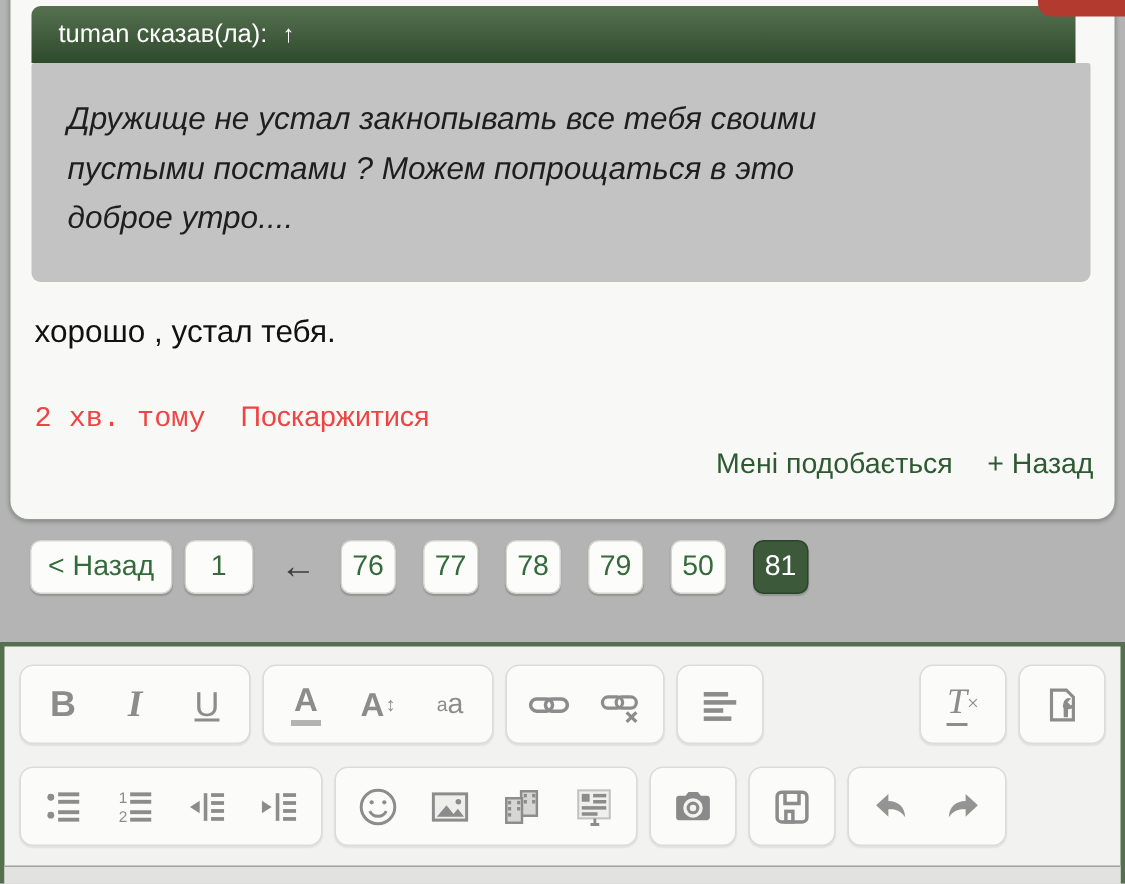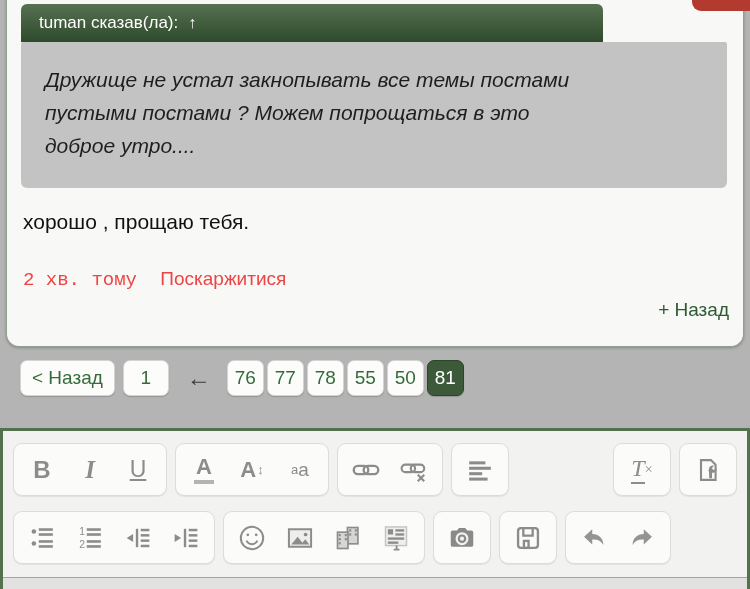--- a/index.html
+++ b/index.html
@@ -6,21 +6,21 @@
   html,body { width:750px; height:589px; overflow:hidden;
     font-family:"Liberation Sans", sans-serif; background:#b4b4b4; }
 
   
   .post { position:absolute; left:6px; top:-4px; width:738px; height:351px;
     background:#f8f8f6; border:1px solid #90a090; border-top:none;
     border-radius:0 0 13px 13px; box-shadow:0 1px 3px rgba(0,0,0,.25); }
   .red-badge { position:absolute; left:692px; top:0; width:58px; height:11px;
     background:#b23a2f; border-radius:0 0 0 9px; z-index:5; }
 
-  .quote-header { position:absolute; left:14px; top:8px; width:582px; height:38px;
+  .quote-header { position:absolute; left:14px; top:8px; width:696px; height:38px;
     background:linear-gradient(#557150,#2e4a2c); border-radius:6px 6px 0 0;
     color:#fff; font-size:17px; line-height:38px; padding-left:18px; }
   .quote-header .up { margin-left:10px; font-size:16px; }
   .quote-body { position:absolute; left:14px; top:46px; width:706px; min-height:146px;
     background:#c3c3c3; border-radius:2px 2px 6px 6px;
     padding:21px 60px 21px 24px; }
   .quote-text { font-style:italic; font-size:21px; line-height:33px; color:#1e1e1e;
     max-width:530px; }
 
   .reply-text { position:absolute; left:16px; top:214px; font-size:21px; color:#111; }
@@ -35,21 +35,21 @@
 
   
   .pagination { position:absolute; left:20px; top:360px; display:flex;
     align-items:center; height:36px; }
   .pg-btn { height:36px; display:inline-flex; align-items:center; justify-content:center;
     background:#fcfcfa; border:1px solid #d4d4d0; border-radius:7px;
     color:#356b3c; font-size:19px; padding:0 11px; cursor:pointer;
     box-shadow:0 1px 1px rgba(0,0,0,.18); }
   .pg-first { width:46px; margin-left:8px; }
   .pg-arrow { color:#3a3a3a; font-size:24px; margin:0 16px 0 18px; }
-  .pg-num { width:37px; padding:0; margin-right:3px; }
+  .pg-num { width:37px; padding:0; margin-right:18px; }
   .pg-current { background:#3c5a3a; border-color:#2b4529; color:#fff; margin-right:12px; }
 
   
   .editor { position:absolute; left:0; top:428px; width:750px; height:161px;
     background:#f2f2f0; border:3px solid #55704f; border-bottom:none; }
   .tb-rows { padding:12px 10px 0 10px; }
   .tb-row { display:flex; gap:8px; margin-bottom:15px; }
   .tb-group { display:inline-flex; align-items:center; gap:2px;
     background:#fbfbfa; border:1px solid #dcdcd8; border-radius:9px;
     padding:3px 5px; height:53px; box-shadow:0 1px 1px rgba(0,0,0,.07); }
@@ -77,41 +77,42 @@
     background:#e2e2e0; border-top:1px solid #a3a3a1; }
 </style>
 </head>
 <body>
 
 <div class="post">
   <div class="quote-header">
     <span>tuman сказав(ла):</span><span class="up">↑</span>
   </div>
   <div class="quote-body">
-    <div class="quote-text">Дружище не устал закнопывать все темы постами пустыми постами ? Можем попрощаться в это доброе утро....</div>
-  </div>
-  <div class="reply-text">хорошо , прощаю тебя.</div>
+    <div class="quote-text">Дружище не устал закнопывать все тебя своими пустыми постами ? Можем попрощаться в это доброе утро....</div>
+  </div>
+  <div class="reply-text">хорошо , устал тебя.</div>
   <div class="meta-row">
     <span class="meta-time">2 хв. тому</span>
     <span class="meta-report">Поскаржитися</span>
   </div>
   <div class="actions-row">
+    <span>Мені подобається</span>
     <span>+ Назад</span>
   </div>
 </div>
 <div class="red-badge"></div>
 
 <div class="pagination">
   <span class="pg-btn">&lt; Назад</span>
   <span class="pg-btn pg-first">1</span>
   <span class="pg-arrow">←</span>
   <span class="pg-btn pg-num">76</span>
   <span class="pg-btn pg-num">77</span>
   <span class="pg-btn pg-num">78</span>
-  <span class="pg-btn pg-num">55</span>
+  <span class="pg-btn pg-num">79</span>
   <span class="pg-btn pg-num">50</span>
   <span class="pg-btn pg-num pg-current">81</span>
 </div>
 
 <div class="editor">
   <div class="tb-rows">
     <div class="tb-row">
       <div class="tb-group">
         <div class="tb-btn g-bold">B</div>
         <div class="tb-btn g-italic">I</div>

